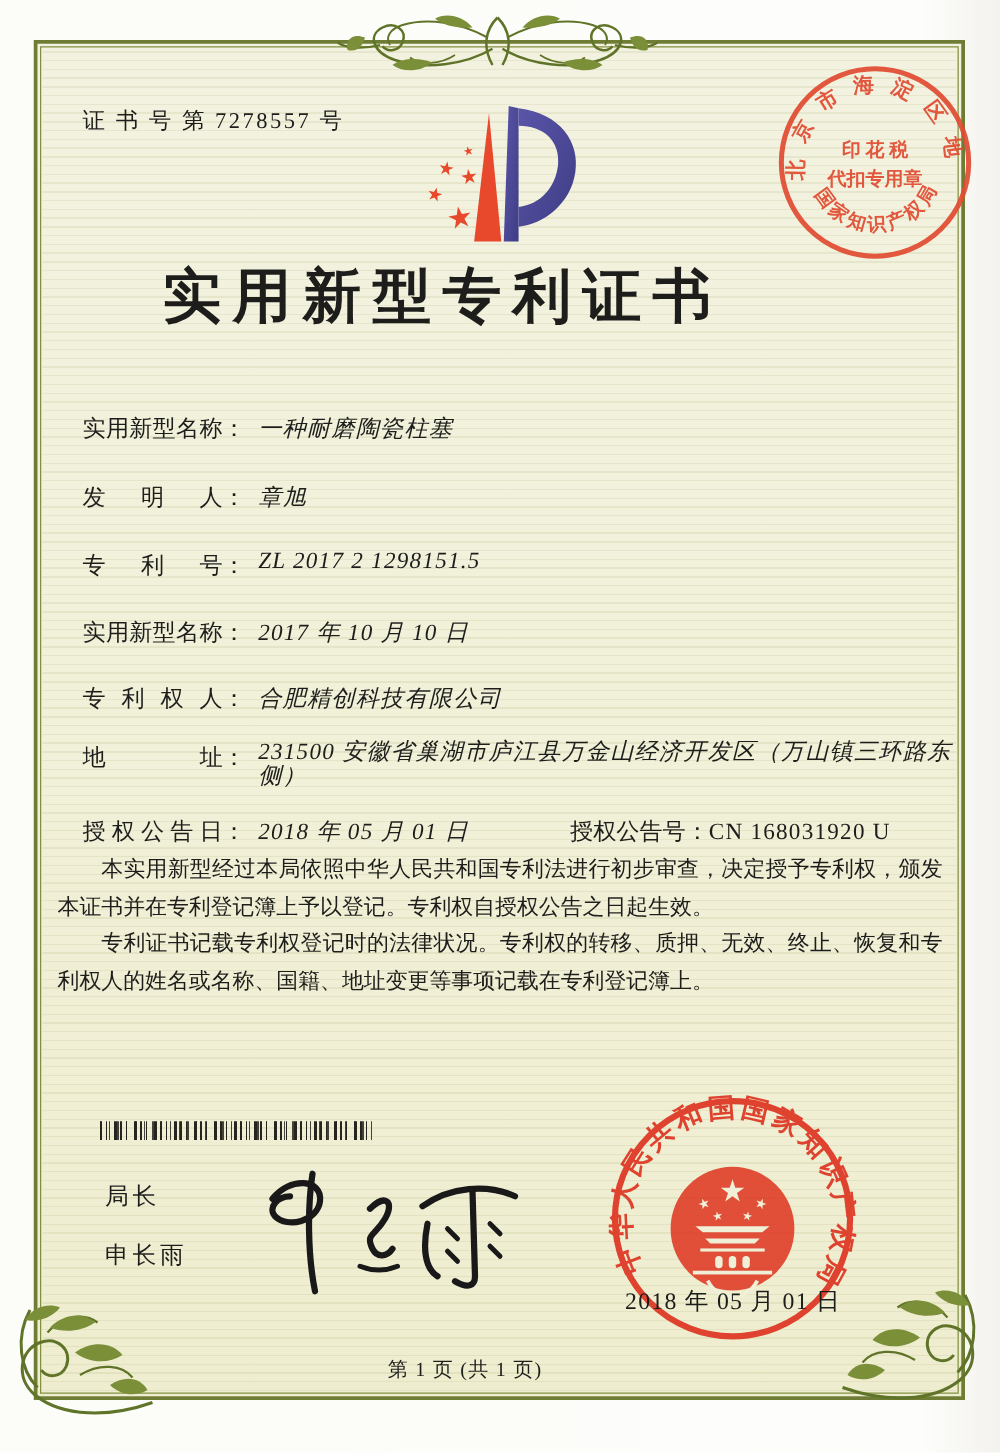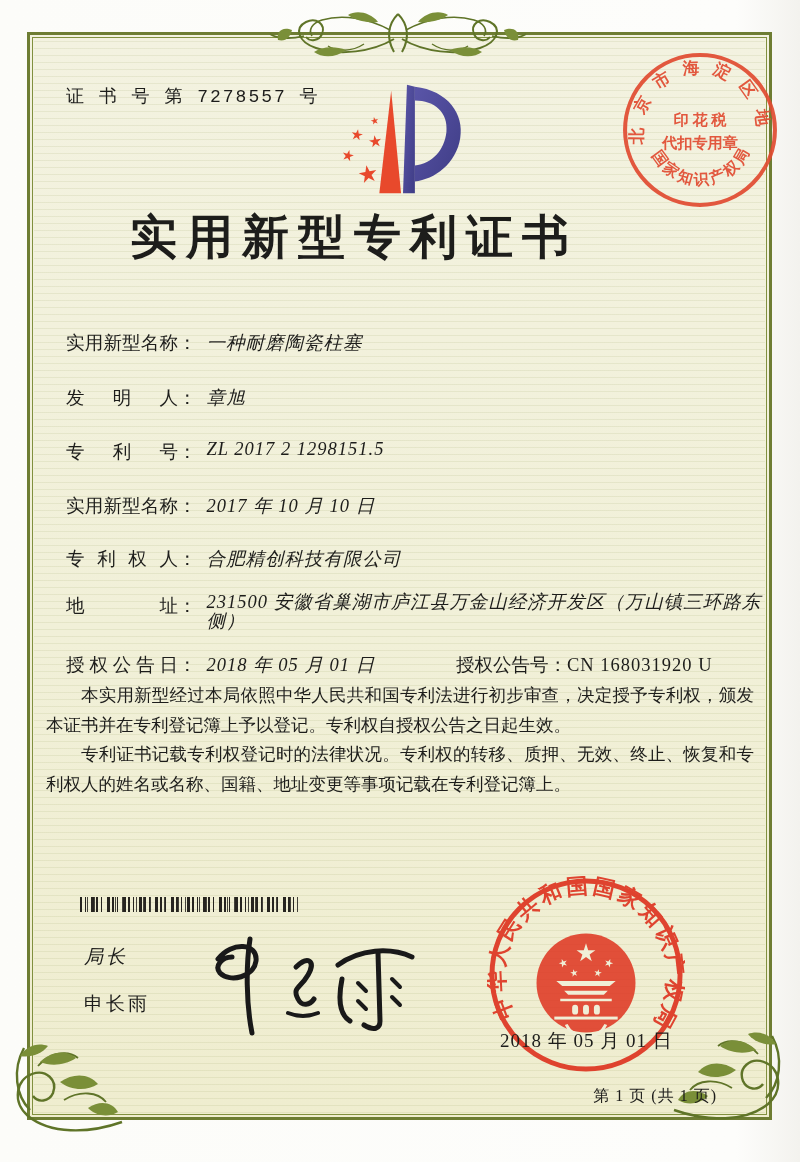--- a/index.html
+++ b/index.html
@@ -20,21 +20,21 @@
   }
   .cert-texture{
     position:absolute;inset:4px;
     background:repeating-linear-gradient(0deg,rgba(150,160,95,.14) 0 1px,transparent 1px 7px);
   }
   
   .orn-top{position:absolute;left:268px;top:6px;width:260px;height:56px;}
   .orn-bl{position:absolute;left:4px;top:1040px;width:120px;height:100px;}
   .orn-br{position:absolute;left:672px;top:1028px;width:120px;height:100px;transform:scaleX(-1);}
   
-  .cert-no{position:absolute;left:66px;top:84px;font-size:18px;letter-spacing:2px;font-family:Liberation Mono, monospace;}
+  .cert-no{position:absolute;left:66px;top:84px;font-size:18px;letter-spacing:2px;}
   .logo{position:absolute;left:330px;top:70px;width:148px;height:135px;}
   .tax-stamp{position:absolute;left:620px;top:50px;width:160px;height:160px;opacity:.92;}
   .title{position:absolute;left:0;top:206px;width:708px;text-align:center;
     font-size:47px;font-weight:bold;letter-spacing:9px;}
   
   .row{position:absolute;left:66px;font-size:18.5px;white-space:nowrap;}
   .row .lbl{display:inline-block;width:112px;text-align:justify;text-align-last:justify;vertical-align:top;}
   .row .colon{margin-right:10px;vertical-align:top;display:inline-block;}
   .row .val{display:inline-block;vertical-align:top;letter-spacing:1px;font-style:italic;}
   .r1{top:330px}.r2{top:385px}.r3{top:439px}.r4{top:493px}.r5{top:546px}
@@ -45,26 +45,26 @@
   .grant-no .val{letter-spacing:1px;}
   
   .paragraphs{position:absolute;left:46px;top:681px;width:708px;
     font-size:17.5px;line-height:29.5px;text-align:justify;}
   .paragraphs p{margin:0;text-indent:2em;}
   
   .barcode{position:absolute;left:80px;top:897px;width:219px;height:15px;
     background-image:
       repeating-linear-gradient(90deg,#26241f 0 2px,transparent 2px 5px,#26241f 5px 6px,transparent 6px 11px,#26241f 11px 14px,transparent 14px 16px),
       repeating-linear-gradient(90deg,rgba(38,36,31,.85) 0 1px,transparent 1px 7px);}
-  .director-title{position:absolute;left:84px;top:944px;font-size:19px;letter-spacing:3px;font-style:italic;}
+  .director-title{position:absolute;left:84px;top:944px;font-size:19px;letter-spacing:3px;}
   .director-name{position:absolute;left:84px;top:991px;font-size:19px;letter-spacing:3px;}
   .signature{position:absolute;left:192px;top:925px;width:245px;height:118px;}
   .seal{position:absolute;left:487px;top:876px;width:198px;height:198px;opacity:.93;}
   .seal-date{position:absolute;left:500px;top:1028px;font-size:19px;letter-spacing:1px;z-index:5;}
-  .footer{position:absolute;left:27px;top:1086px;width:690px;text-align:right;
+  .footer{position:absolute;left:27px;top:1086px;width:690px;text-align:center;
     font-size:16px;letter-spacing:1px;}
   .stamp-text{font-weight:bold;}
 </style>
 </head>
 <body>
 
 <div class="cert-border">
   <div class="cert-texture"></div>
 </div>
 

